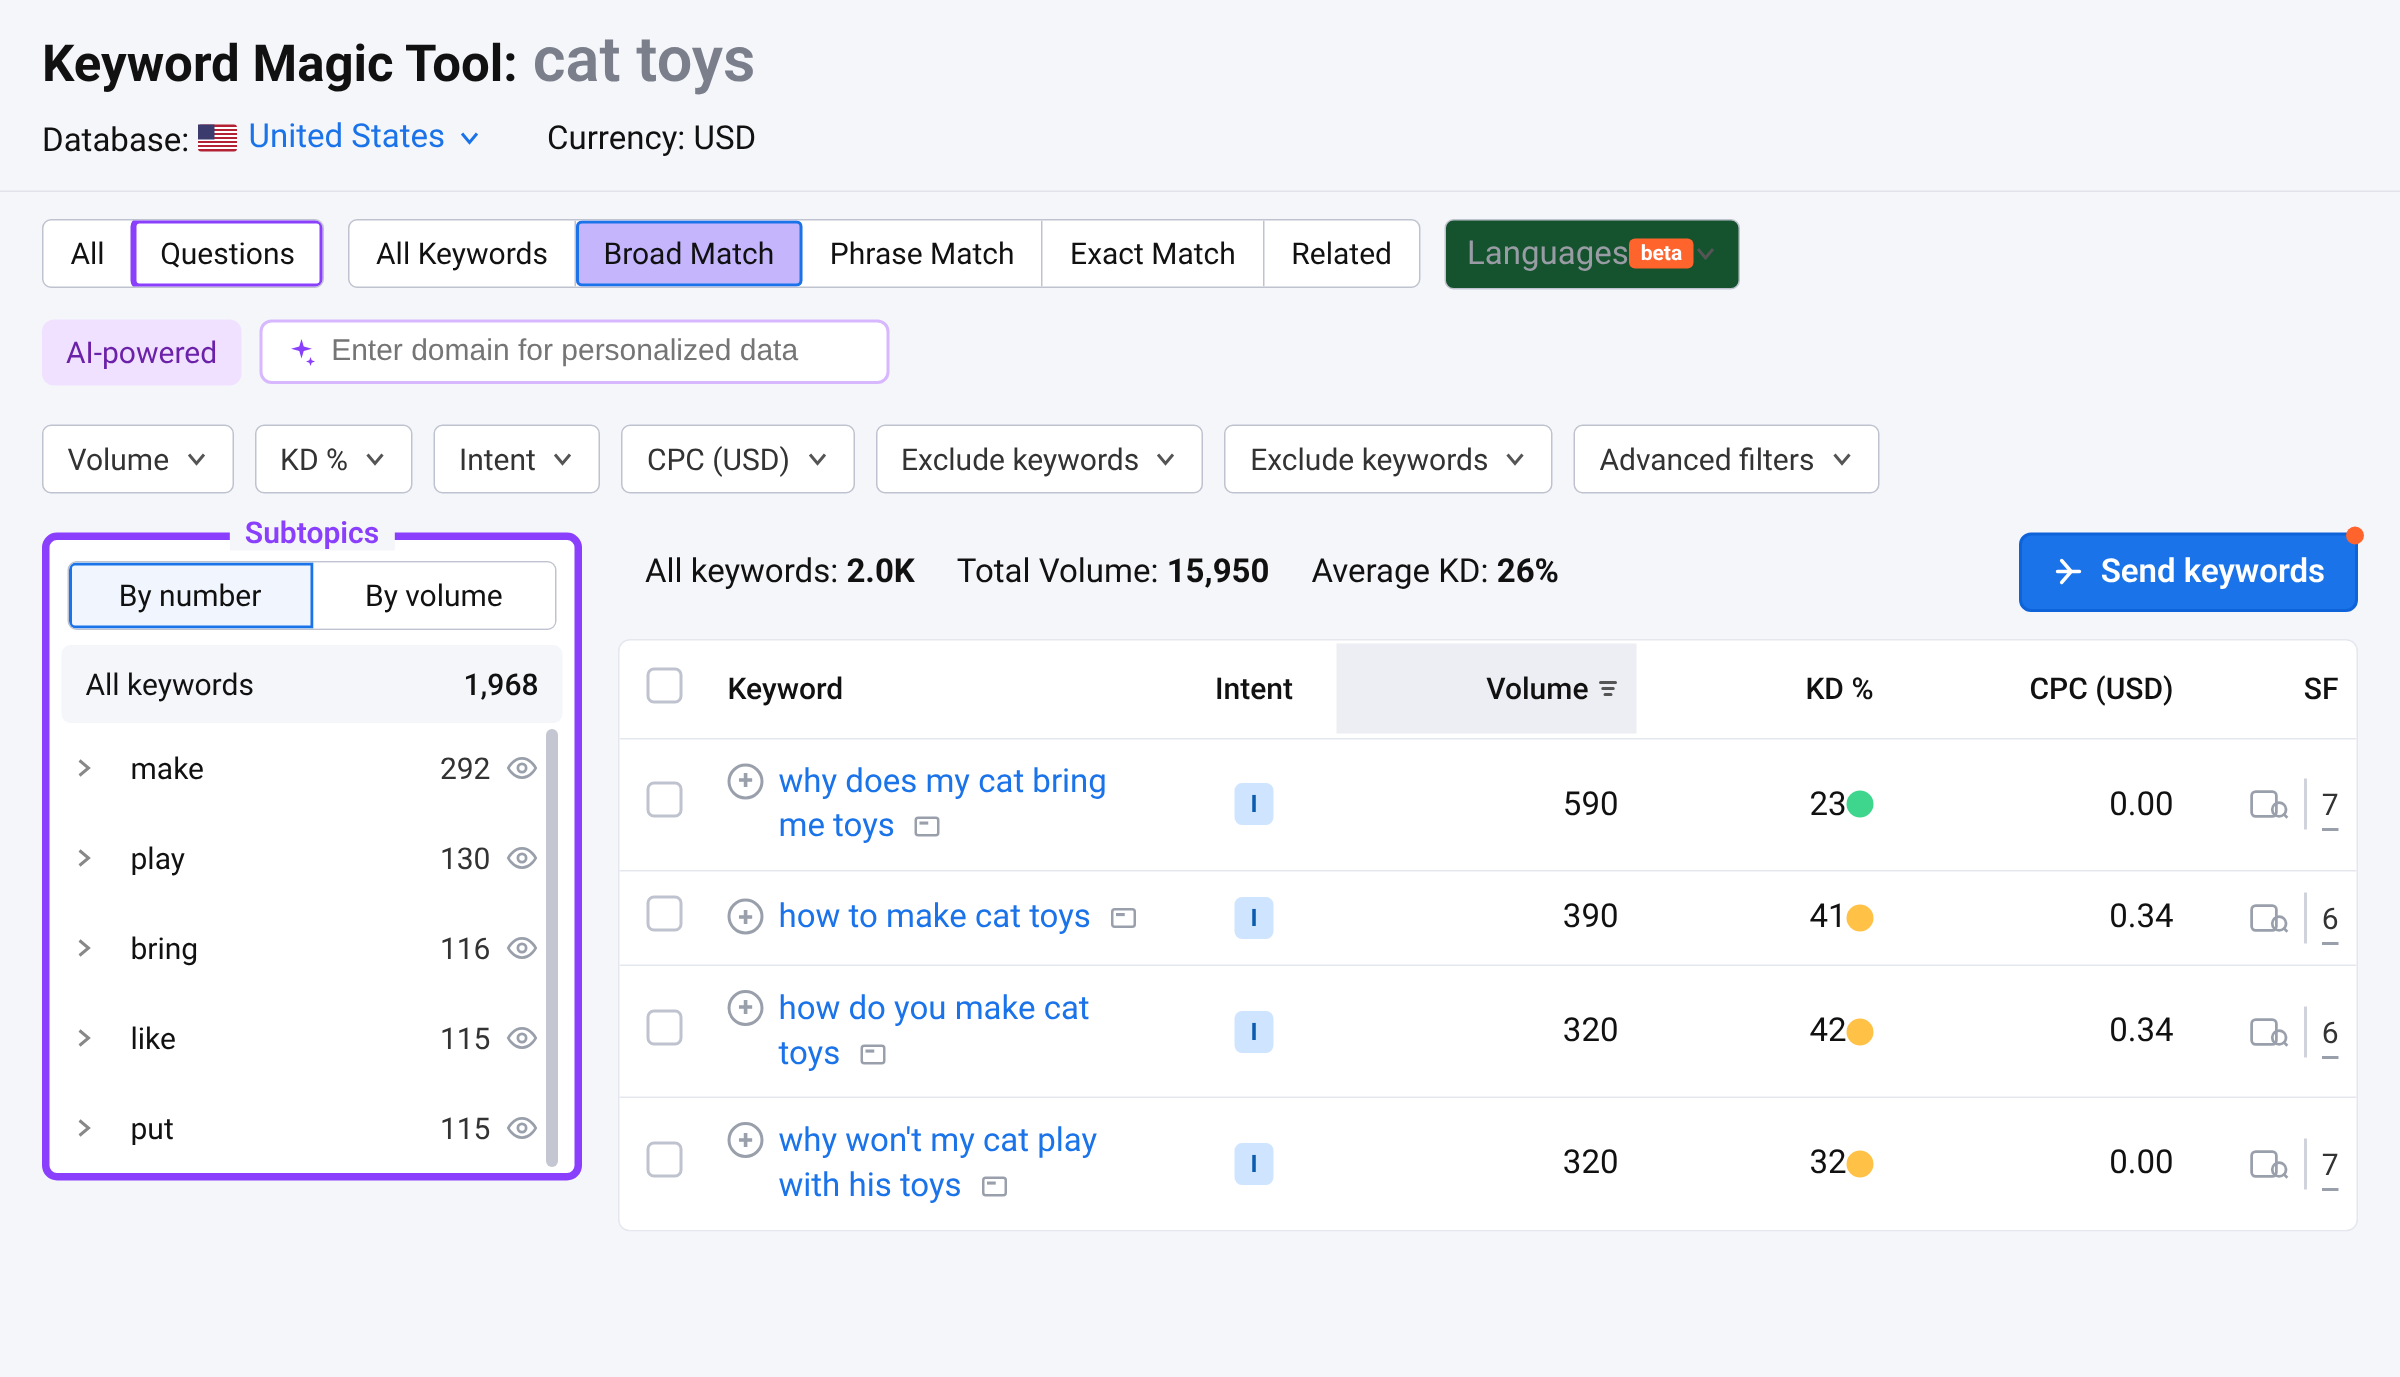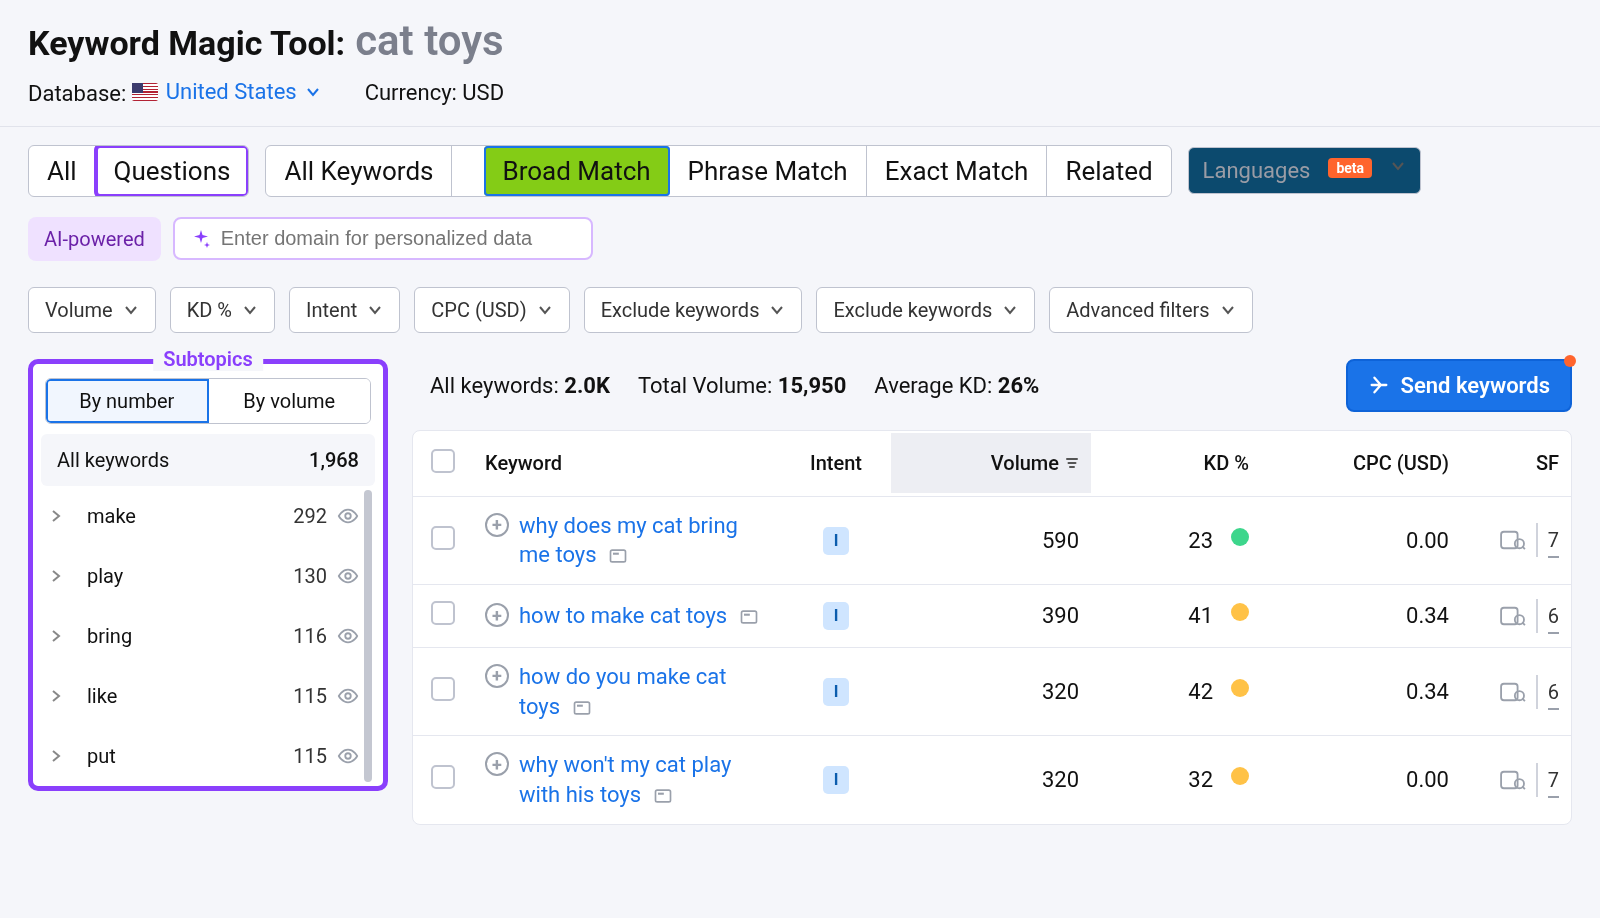--- a/index.html
+++ b/index.html
@@ -27,29 +27,29 @@
   }
   .flag::before { content:''; position:absolute; left:0; top:0; width:11px; height:10px; background:#3c3b6e; }
   .chev-down { display:inline-block; }
   .chev-down svg { width:16px; height:16px; }
 
   .bar { border-top: 1px solid #e1e3eb; padding: 18px 28px 0; }
 
   .tabs-row { display:flex; gap:16px; align-items:center; flex-wrap:wrap; }
 
   .seg { display:flex; border:1px solid #bfc3cf; border-radius:6px; overflow:hidden; background:#fff; }
-  .seg-item { padding:10px 18px; font-size:26px; color:#111; cursor:pointer; border-right:1px solid #bfc3cf; }
+  .seg-item { padding:10px 18px; font-size:20px; color:#111; cursor:pointer; border-right:1px solid #bfc3cf; }
   .seg-item:last-child { border-right:none; }
-  .seg-item.active-blue { outline:2px solid #1a73e8; outline-offset:-2px; background:#84cc16; border-radius:4px;margin-left:32px; }
+  .seg-item.active-blue { outline:2px solid #1a73e8; outline-offset:-2px; background:#c4b5fd; border-radius:4px; }
 
   .highlight-purple { outline:4px solid #8a3ffc; outline-offset:-2px; border-radius:4px; }
 
   .lang-drop {
-    display:flex; align-items:flex-start; gap:18px; border:1px solid #bfc3cf; border-radius:6px;
-    padding:10px 14px; background:#0c4a6e; cursor:pointer; font-size:22px; color:#9a9ca5;
+    display:flex; align-items:center; gap:0; border:1px solid #bfc3cf; border-radius:6px;
+    padding:10px 14px; background:#14532d; cursor:pointer; font-size:22px; color:#9a9ca5;
   }
   .beta-badge { background:#ff642d; color:#fff; font-size:14px; font-weight:700; padding:2px 8px; border-radius:4px; }
 
   .ai-row { display:flex; align-items:center; gap:12px; margin-top:20px; }
   .ai-pill { background:#efe1ff; color:#6b21a8; padding:10px 16px; border-radius:8px; font-size:20px; }
   .ai-input {
     display:flex; align-items:center; gap:10px; background:#fff; border:2px solid #d7b8ff;
     border-radius:8px; padding:8px 16px; min-width:420px;
   }
   .ai-input input { border:none; outline:none; font-size:20px; color:#888; width:100%; background:transparent; }
@@ -132,21 +132,21 @@
     color:#9aa0ab; font-size:18px; font-weight:700; cursor:pointer; flex-shrink:0; margin-top:2px;
   }
   .kw-link { color:#1a73e8; cursor:pointer; line-height:1.35; }
   .serp-ic { display:inline-flex; vertical-align:middle; margin-left:6px; color:#9aa0ab; cursor:pointer; }
   .serp-ic svg { width:20px; height:20px; }
 
   .intent-badge {
     display:inline-block; background:#cfe5ff; color:#0b5cad; font-weight:700;
     width:26px; height:28px; border-radius:5px; text-align:center; line-height:28px; font-size:16px;
   }
-  .kd-cell { display:flex; justify-content:flex-end; align-items:flex-start; gap:18px; }
+  .kd-cell { display:flex; justify-content:flex-end; align-items:center; gap:0; }
   .kd-dot { width:18px; height:18px; border-radius:50%; display:inline-block; }
 
   .sf-cell { display:flex; justify-content:flex-end; align-items:center; gap:10px; }
   .sf-ic { color:#9aa0ab; cursor:pointer; }
   .sf-ic svg { width:26px; height:22px; }
   .sf-sep { width:2px; height:34px; background:#d0d3dc; }
   .sf-num { position:relative; font-size:20px; color:#333; }
   .sf-num::after { content:''; position:absolute; left:0; right:0; bottom:-6px; border-bottom:2px dashed #9aa0ab; }
 
   svg { display:block; }

